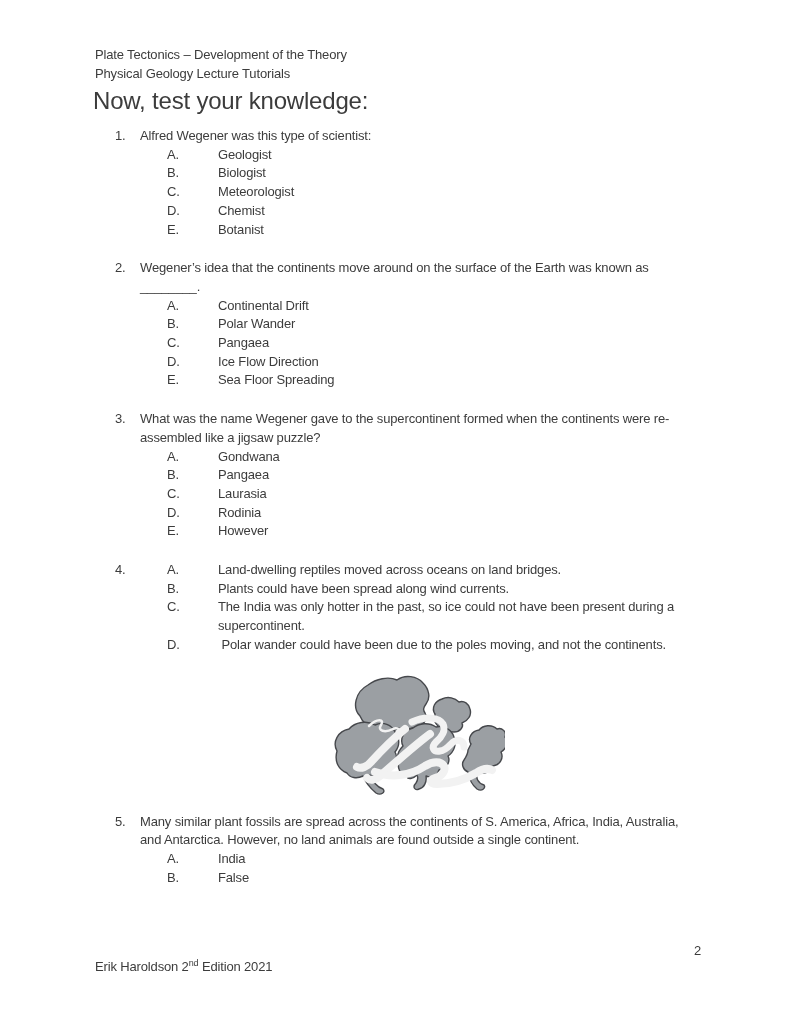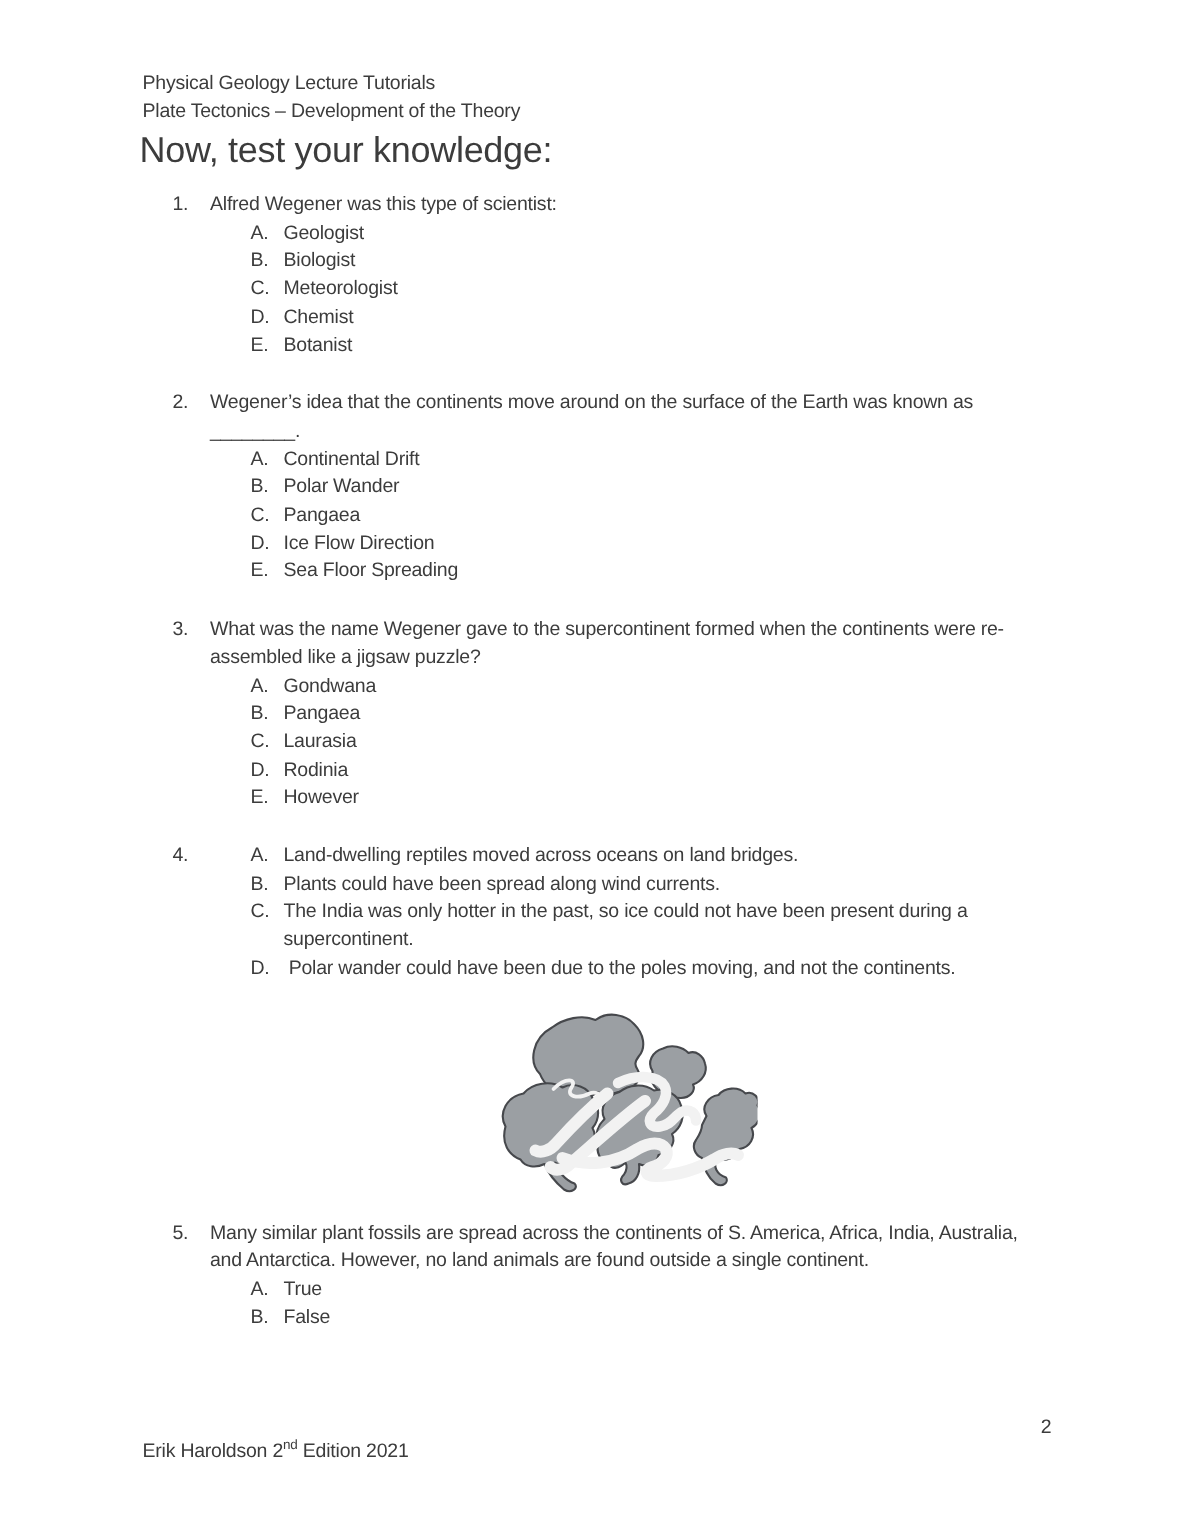--- a/index.html
+++ b/index.html
@@ -37,39 +37,39 @@
   .question{
     display:flex;align-items:flex-start;
     line-height:18.7px;
     margin-bottom:20px;
   }
   .qnum{flex:none;margin-left:20px;width:25px;}
   .qbody{flex:1;min-width:0;}
   .qtext{white-space:pre;}
   .option{display:flex;line-height:18.7px;}
   .optletter{flex:none;margin-left:27px;width:22px;}
-  .opttext{white-space:pre;}
+  .opttext{white-space:pre;margin-left:29px;}
   .figure-wrap{
     display:flex;justify-content:center;
     margin:12px 0 16px 0;
   }
   .land path{fill:var(--land);stroke:var(--outline);stroke-width:1.4;stroke-linejoin:round;}
   .band path{fill:none;stroke:var(--band);stroke-linecap:round;stroke-linejoin:round;}
   .page-number{position:absolute;top:943px;right:94px;}
   .credit{position:absolute;left:95px;top:958px;}
   .credit sup{font-size:9px;}
 </style>
 </head>
 <body>
 
 <div class="page">
 
   <div class="doc-header">
+    <div>Plate Tectonics – Development of the Theory</div>
     <div>Physical Geology Lecture Tutorials</div>
-    <div>Plate Tectonics – Development of the Theory</div>
   </div>
 
   <div class="page-title">Now, test your knowledge:</div>
 
   <div class="questions">
 
     <div class="question">
       <span class="qnum">1.</span>
       <div class="qbody">
         <div class="qtext">Alfred Wegener was this type of scientist:</div>
@@ -194,21 +194,21 @@
       </svg>
     </div>
 
     <div class="question">
       <span class="qnum">5.</span>
       <div class="qbody">
         <div class="qtext">Many similar plant fossils are spread across the continents of S. America, Africa, India, Australia,
 and Antarctica. However, no land animals are found outside a single continent.</div>
         <div class="option">
           <span class="optletter">A.</span>
-          <span class="opttext">True</span>
+          <span class="opttext">India</span>
         </div>
         <div class="option">
           <span class="optletter">B.</span>
           <span class="opttext">False</span>
         </div>
       </div>
     </div>
 
   </div>
 

